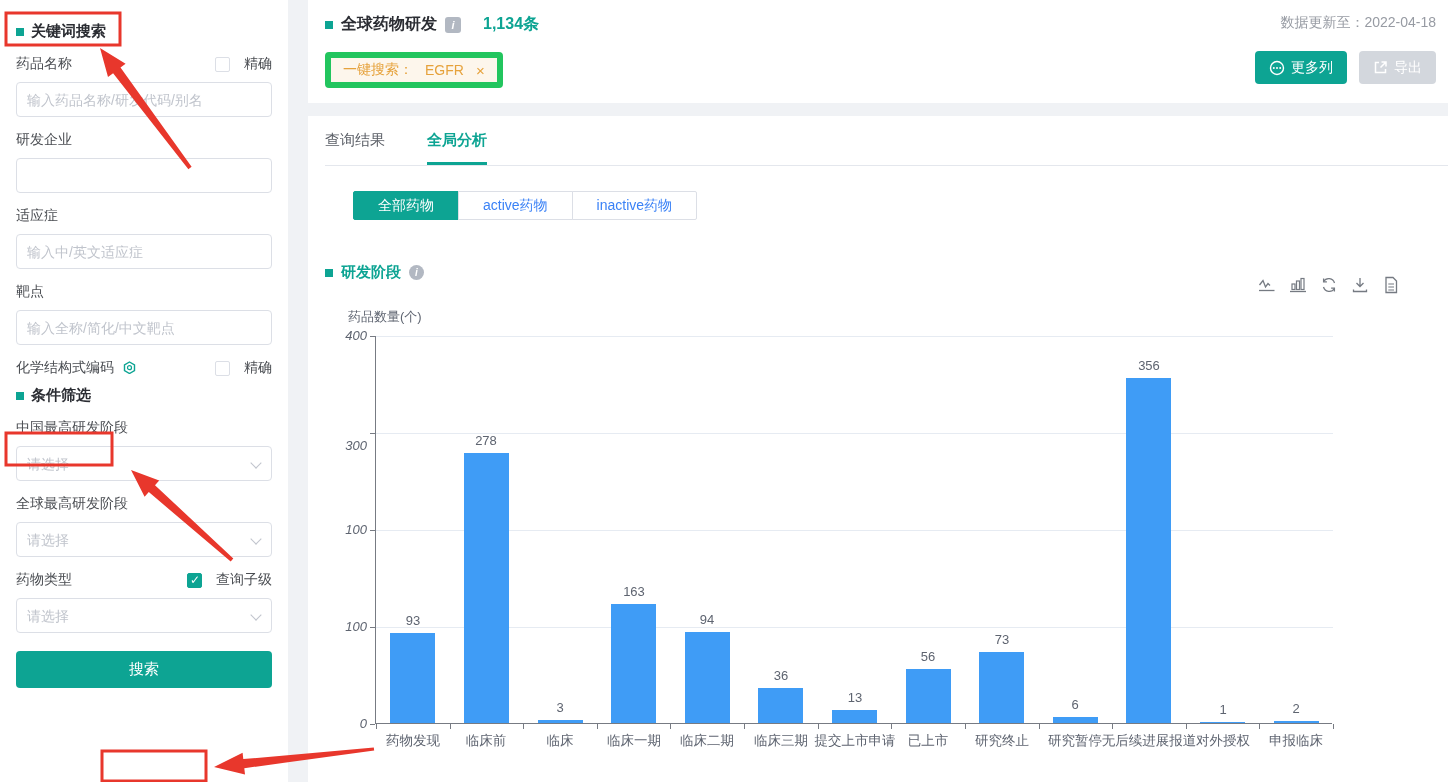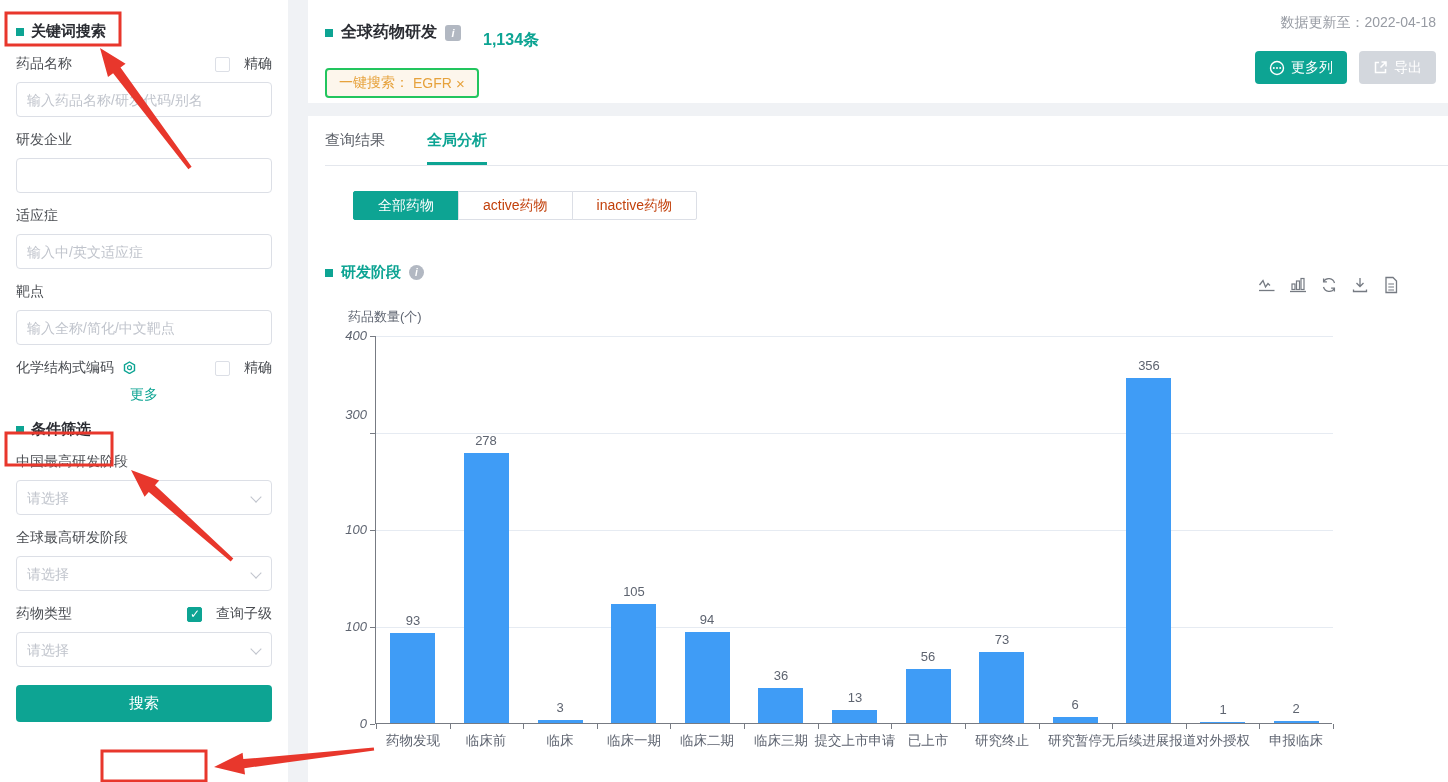--- a/index.html
+++ b/index.html
@@ -31,43 +31,43 @@
   .mol-ico { display:inline-block; margin-left:5px; vertical-align:-2px; }
 
   
   .v-gap { width:20px; height:782px; background:#f0f2f5; flex:none; }
 
   
   .main { flex:1; display:flex; flex-direction:column; background:#fff; min-width:0;justify-content:space-between; }
   .m-header { height:103px; padding:14px 12px 0 17px; position:relative; }
   .title-row { display:flex; align-items:center; gap:8px; }
   .m-title { font-size:16px; font-weight:bold; color:#2b2d33; }
-  .count { font-size:16px; font-weight:bold; color:var(--accent); margin-left:14px;margin-top:16px; }
+  .count { font-size:16px; font-weight:bold; color:var(--accent); margin-left:14px; }
   .info-sq { width:16px; height:16px; background:#b2b8c2; border-radius:3px; color:#fff; font-size:11px;
     font-style:italic; font-weight:bold; display:flex; align-items:center; justify-content:center; }
   .info-ci { width:15px; height:15px; background:#b2b8c2; border-radius:50%; color:#fff; font-size:10px;
     font-style:italic; font-weight:bold; display:flex; align-items:center; justify-content:center; }
-  .tag { display:inline-flex; align-items:center; gap:4px; margin-top:17px; padding:0 12px; height:30px;
-    background:#fdf6ec; border:2px solid #22c55e; border-radius:4px; color:#e6a23c; font-size:14px; }
+  .tag { display:inline-flex; align-items:center; gap:12px; margin-top:17px; padding:0 12px; height:36px;
+    background:#fdf6ec; border:6px solid #22c55e; border-radius:4px; color:#e6a23c; font-size:14px; }
   .tag .x { cursor:pointer; font-size:15px; }
   .hdr-right { position:absolute; right:12px; top:14px; text-align:right; }
   .updated { font-size:14px; color:#979ba3; }
   .hdr-btns { margin-top:19px; display:flex; gap:12px; justify-content:flex-end; }
   .btn { height:33px; border:none; border-radius:4px; color:#fff; font-size:14px; padding:0 14px;
     display:inline-flex; align-items:center; gap:6px; cursor:pointer; font-family:inherit; }
   .btn.teal { background:var(--accent); }
   .btn.gray { background:#d3d7dd; }
   .h-gap { height:13px; background:#f0f2f5; }
 
   .content { flex:1; padding:0 0 0 17px; position:relative; }
   .tabs { display:flex; gap:42px; padding-top:15px; border-bottom:1px solid #e4e7ed; margin-right:0; }
   .tab { font-size:15px; color:#5a5e66; padding-bottom:12px; cursor:pointer; border-bottom:3px solid transparent; }
   .tab.active { color:var(--accent); font-weight:bold; border-bottom-color:var(--accent); }
   .btn-group { display:flex; margin-top:25px;padding-left:28px; }
-  .g-btn { height:29px; padding:0 24px; background:#fff; border:1px solid #dcdfe6; font-size:14px; color:#c2410c;
+  .g-btn { height:29px; padding:0 24px; background:#fff; border:1px solid #dcdfe6; font-size:14px; color:#3b82f6;
     display:flex; align-items:center; cursor:pointer; margin-left:-1px; }
   .g-btn:first-child { margin-left:0; border-radius:2px 0 0 2px; }
   .g-btn:last-child { border-radius:0 2px 2px 0; }
   .g-btn.active { background:var(--accent); border-color:var(--accent); color:#fff; }
   .chart-title-row { display:flex; align-items:center; gap:8px; margin-top:43px; }
   .chart-title { font-size:15px; font-weight:bold; color:var(--accent); }
   .toolbox { position:absolute; right:48px; top:160px; display:flex; gap:13px; }
   .toolbox svg { cursor:pointer; }
 
   
@@ -129,21 +129,20 @@
               <circle cx="6.5" cy="6.7" r="2" fill="none" stroke="#0da493" stroke-width="1.2"></circle>
             </svg>
         </span>
       </span>
       <span class="chk-row">
         <span class="chk"></span>
         <span>精确</span>
       </span>
     </div>
 
-    <a class="more-link">更多</a>
 
     <div class="sec-head">
       <span class="sq"></span>
       <span>条件筛选</span>
     </div>
 
     <div class="f-label-row">
       <span class="f-label">中国最高研发阶段</span>
     </div>
     <div class="sel">
@@ -264,21 +263,21 @@
         <div class="plot" id="plot">
             <div class="ytick-label" style="left:-49px; top:380px">0</div>
             <div class="ytick-mark" style="left:-6px; top:388px"></div>
             <div class="gridline" style="top:291px"></div>
             <div class="ytick-label" style="left:-49px; top:283px">100</div>
             <div class="ytick-mark" style="left:-6px; top:291px"></div>
             <div class="gridline" style="top:194px"></div>
             <div class="ytick-label" style="left:-49px; top:186px">100</div>
             <div class="ytick-mark" style="left:-6px; top:194px"></div>
             <div class="gridline" style="top:97px"></div>
-            <div class="ytick-label" style="left:-49px; top:71px">300</div>
+            <div class="ytick-label" style="left:-49px; top:102px">300</div>
             <div class="ytick-mark" style="left:-6px; top:97px"></div>
             <div class="gridline" style="top:0px"></div>
             <div class="ytick-label" style="left:-49px; top:-8px">400</div>
             <div class="ytick-mark" style="left:-6px; top:0px"></div>
             <div class="xtick-mark" style="left:0px"></div>
             <div class="xtick-mark" style="left:74px"></div>
             <div class="xtick-mark" style="left:147px"></div>
             <div class="xtick-mark" style="left:221px"></div>
             <div class="xtick-mark" style="left:294px"></div>
             <div class="xtick-mark" style="left:368px"></div>
@@ -293,21 +292,21 @@
             <div class="bar" style="left:14px; height:90px; background:#3f9cf6"></div>
             <div class="bar-label" style="left:2px; top:277px">93</div>
             <div class="xlabel" style="left:-28px">药物发现</div>
             <div class="bar" style="left:88px; height:270px; background:#3f9cf6"></div>
             <div class="bar-label" style="left:75px; top:97px">278</div>
             <div class="xlabel" style="left:45px">临床前</div>
             <div class="bar" style="left:162px; height:3px; background:#3f9cf6"></div>
             <div class="bar-label" style="left:149px; top:364px">3</div>
             <div class="xlabel" style="left:119px">临床</div>
             <div class="bar" style="left:235px; height:119px; background:#3f9cf6"></div>
-            <div class="bar-label" style="left:223px; top:248px">105</div>
+            <div class="bar-label" style="left:223px; top:248px">163</div>
             <div class="xlabel" style="left:193px">临床一期</div>
             <div class="bar" style="left:309px; height:91px; background:#3f9cf6"></div>
             <div class="bar-label" style="left:296px; top:276px">94</div>
             <div class="xlabel" style="left:266px">临床二期</div>
             <div class="bar" style="left:382px; height:35px; background:#3f9cf6"></div>
             <div class="bar-label" style="left:370px; top:332px">36</div>
             <div class="xlabel" style="left:340px">临床三期</div>
             <div class="bar" style="left:456px; height:13px; background:#3f9cf6"></div>
             <div class="bar-label" style="left:444px; top:354px">13</div>
             <div class="xlabel" style="left:414px">提交上市申请</div>

